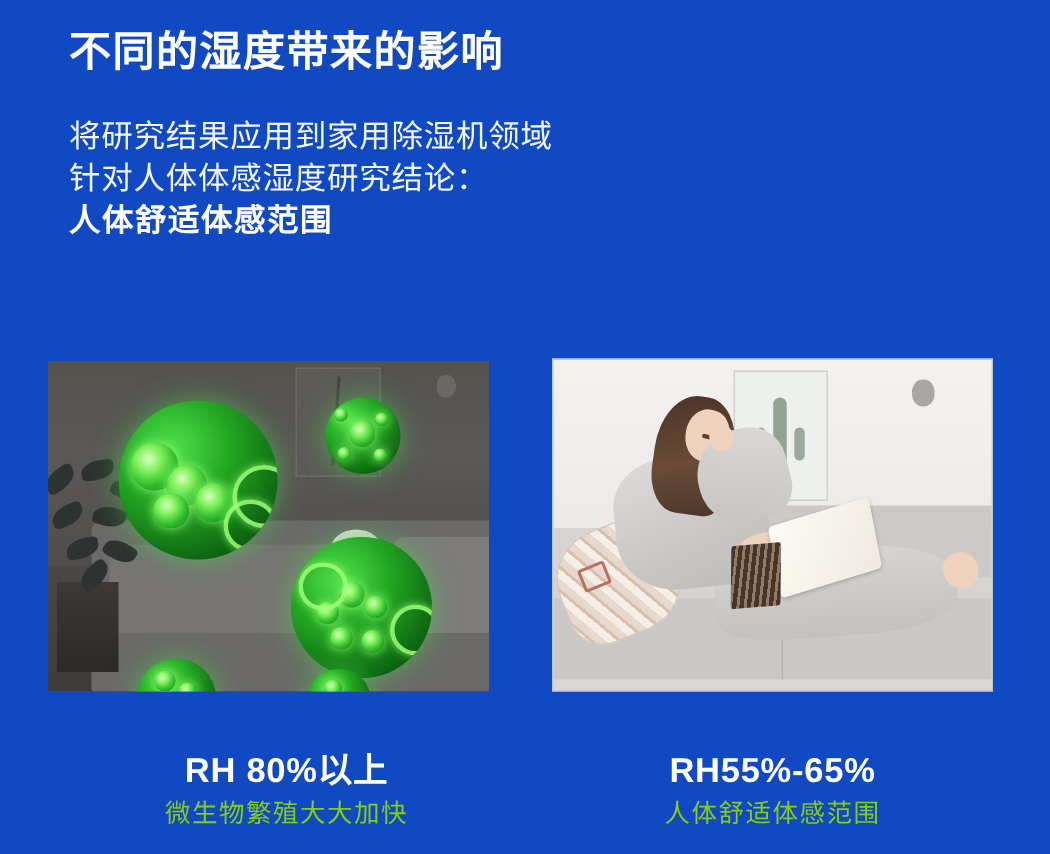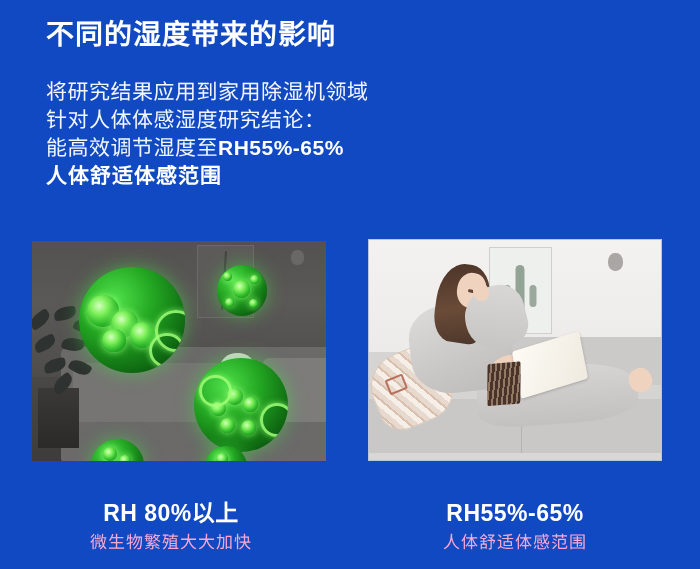--- a/index.html
+++ b/index.html
@@ -452,52 +452,51 @@
   }
 
   
   .caption {
     position: absolute;
     top: 498px;
     width: 294px;
     text-align: center;
     color: #ffffff;
   }
-  .caption-left  { left: 24px; }
+  .caption-left  { left: 44px; }
   .caption-right { left: 368px; }
   .caption .cap-main {
     display: block;
     font-size: 23px;
     line-height: 30px;
     font-weight: bold;
     letter-spacing: 0.5px;
     white-space: nowrap;
   }
   .caption .cap-sub {
     display: block;
     margin-top: 4px;
     font-size: 17px;
     line-height: 22px;
     font-weight: normal;
-    color: #f9a8d4;
+    color: #84cc16;
     letter-spacing: 1px;
     white-space: nowrap;
   }
 </style>
 </head>
 <body>
 
 <div class="poster">
 
   <div class="title">不同的湿度带来的影响</div>
 
   <div class="subtext">
     <span class="line">将研究结果应用到家用除湿机领域</span>
     <span class="line">针对人体体感湿度研究结论：</span>
-    <span class="line"><span>能高效调节湿度至</span><span class="bold">RH55%-65%</span></span>
     <span class="line strong">人体舒适体感范围</span>
   </div>
 
   <div class="photo photo-left">
     <div class="scene">
       <div class="dim-wall"></div>
       <div class="dim-floor"></div>
       <div class="dim-frame">
         <div class="branch"></div>
       </div>

